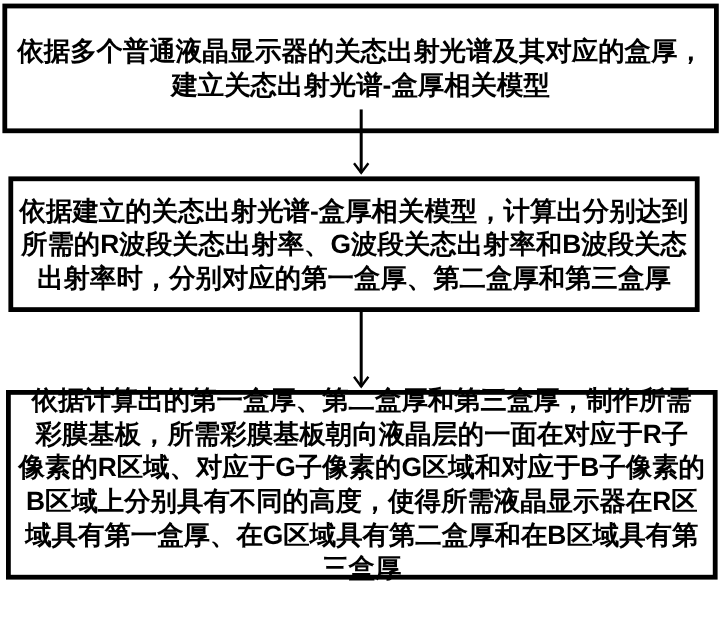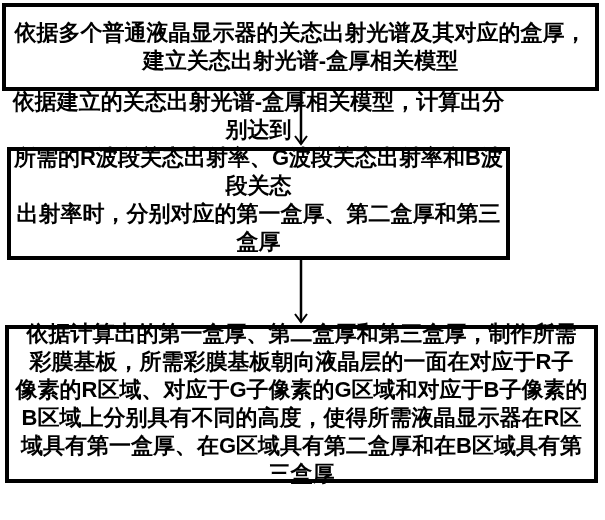--- a/index.html
+++ b/index.html
@@ -27,22 +27,22 @@
   .step-text {
     width: 100%;
     text-align: center;
     white-space: pre-line;
     color: #000000;
     font-weight: bold;
     font-size: 22px;
     line-height: 28px;
     letter-spacing: 0px;
   }
-  .step1 { left: 2px; top: 3px;   width: 597px; height: 88px;  }
-  .step2 { left: 7px; top: 147px; width: 503px; height: 113px; align-items: flex-end; }
+  .step1 { left: 2px; top: 3px;   width: 597px; height: 108px;  }
+  .step2 { left: 7px; top: 147px; width: 576px; height: 113px; }
   .step3 { left: 5px; top: 325px; width: 593px; height: 158px; }
   .arrow {
     position: absolute;
     left: 291px;
     width: 20px;
   }
   .arrow1 { top: 91px;  height: 56px; }
   .arrow2 { top: 260px; height: 65px; }
   .arrow svg { display: block; }
 </style>

